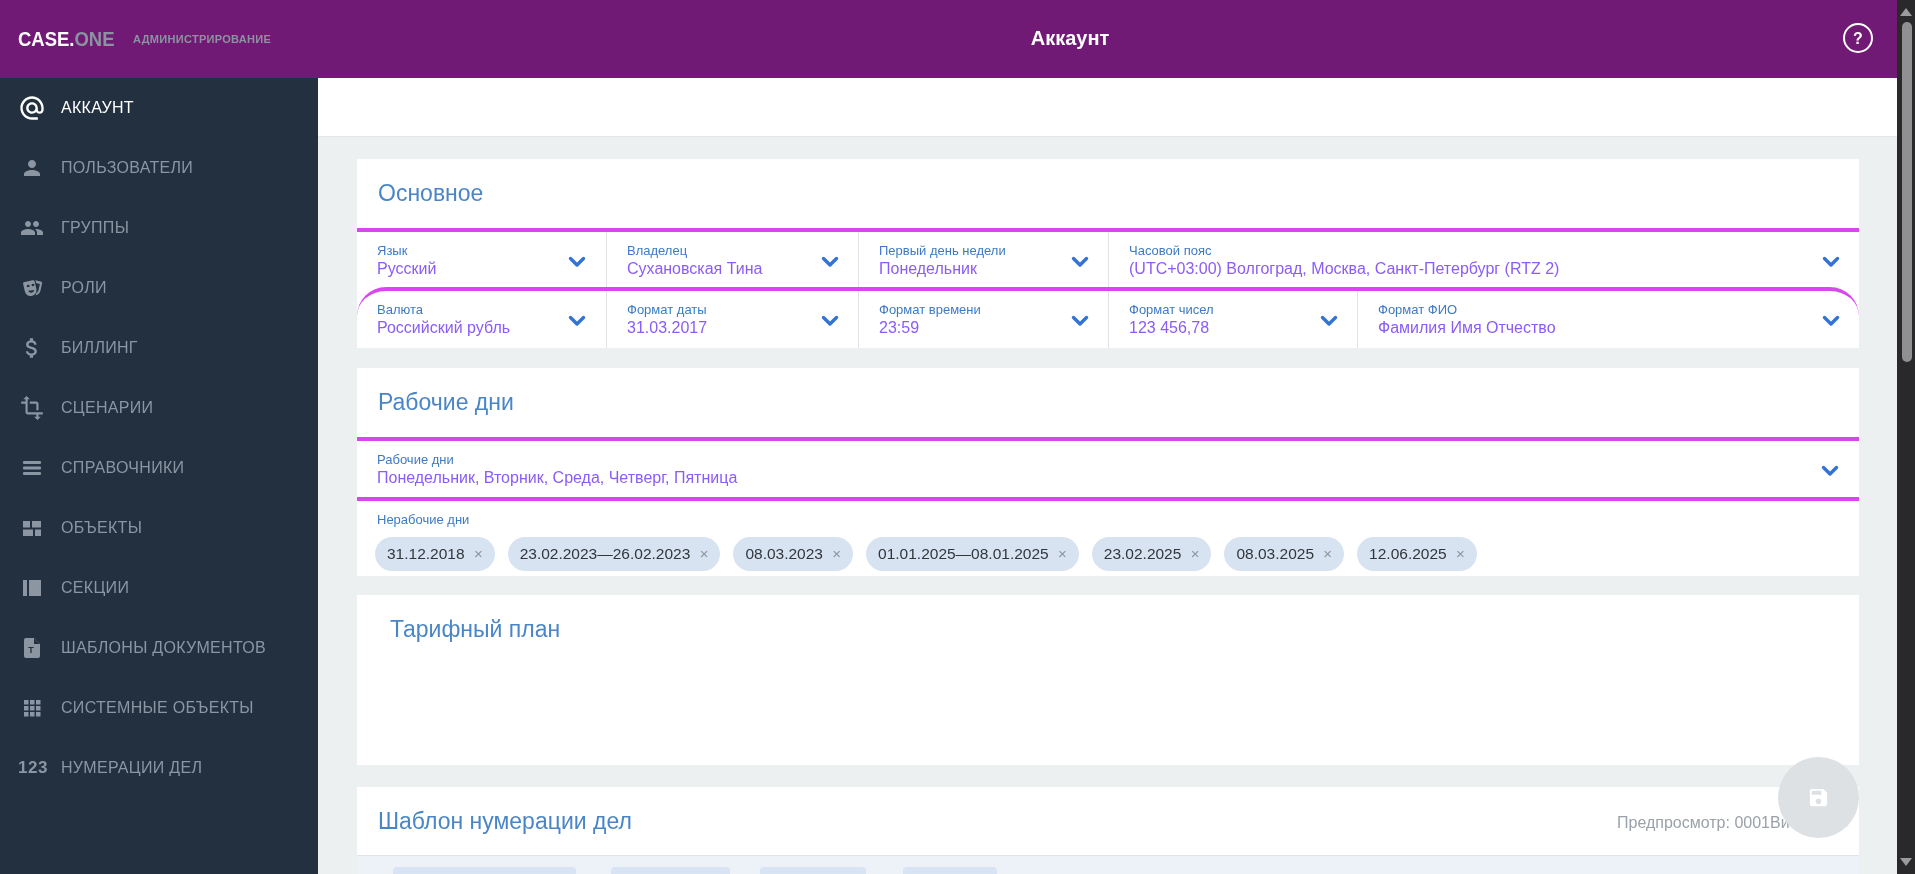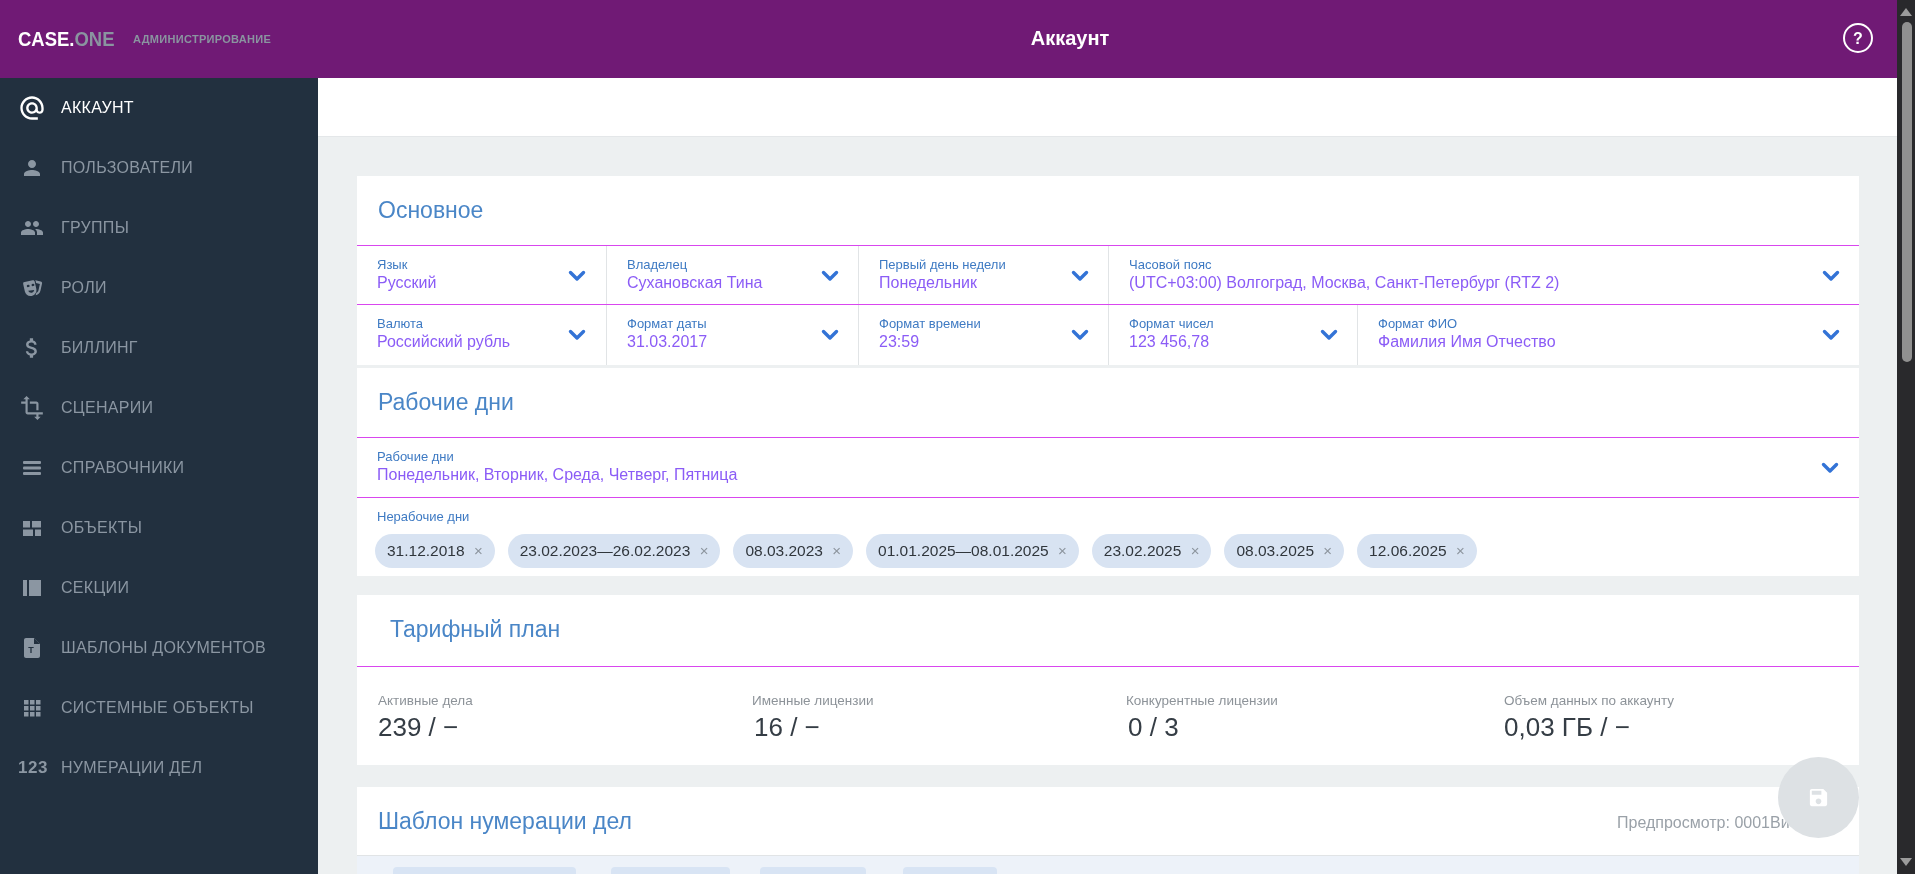--- a/index.html
+++ b/index.html
@@ -14,21 +14,21 @@
   .help { position:absolute; left:1843px; top:23px; width:30px; height:30px; border:2px solid #fff; border-radius:50%; color:#fff; font-size:16px; font-weight:bold; text-align:center; line-height:27px; }
   .menu { position:absolute; left:0; top:78px; width:318px; z-index:6; }
   .mi { position:relative; height:60px; }
   .mi .ic { position:absolute; left:20px; top:50%; transform:translateY(-50%); width:24px; height:24px; }
   .mi .lb { position:absolute; left:61px; top:50%; transform:translateY(-50%); font-size:16px; color:#8b96a2; letter-spacing:0.3px; white-space:nowrap; }
   .mi.active .lb { color:#fff; }
   .content { position:absolute; left:318px; top:78px; width:1579px; height:796px; background:#edf0f1; }
   .whitestrip { position:absolute; left:0; top:0; width:1579px; height:59px; background:#fff; border-bottom:1px solid #e4e7e9; }
   .card { position:absolute; left:39px; width:1502px; background:#fff; }
   .ctitle { font-size:23px; color:#4a86c7; position:absolute; left:21px; }
-  .row { position:absolute; left:0; width:1502px; border-top:1px solid #d946ef; }
+  .row { position:absolute; left:0; width:1502px; border-top:4px solid #d946ef; }
   .cell { position:absolute; top:0; height:100%; border-left:1px solid #e1e4e6; }
   .cell.first { border-left:none; }
   .cl { position:absolute; left:20px; top:11px; font-size:13px; color:#3e7ac3; white-space:nowrap; }
   .cv { position:absolute; left:20px; top:28px; font-size:16px; color:#8b5cf6; white-space:nowrap; }
   .chev { position:absolute; top:24px; width:18px; height:12px; }
   .chip { display:inline-block; height:34px; line-height:34px; background:#d8e3f2; border-radius:17px; padding:0 12px; font-size:15.5px; color:#30363c; margin-right:13px; white-space:nowrap; }
   .chip .x { color:#8c949d; margin-left:5px; font-size:15px; }
   .stat-label { position:absolute; font-size:13.5px; color:#8d9399; white-space:nowrap; }
   .stat-value { position:absolute; font-size:26px; color:#353d45; white-space:nowrap; }
   .scrollbar { position:absolute; left:1897px; top:0; width:18px; height:874px; background:#29292c; z-index:10; }
@@ -142,21 +142,21 @@
       <span class="lb">СИСТЕМНЫЕ ОБЪЕКТЫ</span>
     </div>
     <div class="mi">
       <span style="position:absolute;left:18px;top:50%;transform:translateY(-50%);font-size:17px;font-weight:bold;color:#8b96a2;letter-spacing:0.5px;">123</span>
       <span class="lb">НУМЕРАЦИИ ДЕЛ</span>
     </div>
   </div>
   <div class="content">
     <div class="whitestrip"></div>
 
-    <div class="card" style="top:98px; height:189px;">
+    <div class="card" style="top:81px; height:189px;">
       <div class="ctitle" style="top:21px;">Основное</div>
       <div class="row" style="top:69px; height:59px;">
         <div class="cell first" style="left:0; width:249px;">
           <div class="cl">Язык</div>
           <div class="cv">Русский</div>
           <svg class="chev" style="left:211px;" viewBox="0 0 18 12">
             <path fill="none" stroke="#3373d6" stroke-width="3.4" stroke-linecap="round" stroke-linejoin="round" d="M2.5 2.5 L9 9 L15.5 2.5"></path>
           </svg>
         </div>
         <div class="cell" style="left:249px; width:252px;">
@@ -174,21 +174,21 @@
           </svg>
         </div>
         <div class="cell" style="left:751px; width:751px;">
           <div class="cl">Часовой пояс</div>
           <div class="cv">(UTC+03:00) Волгоград, Москва, Санкт-Петербург (RTZ 2)</div>
           <svg class="chev" style="left:713px;" viewBox="0 0 18 12">
             <path fill="none" stroke="#3373d6" stroke-width="3.4" stroke-linecap="round" stroke-linejoin="round" d="M2.5 2.5 L9 9 L15.5 2.5"></path>
           </svg>
         </div>
       </div>
-      <div class="row" style="top:128px; height:61px;">
+      <div class="row" style="top:128px; height:61px;border-radius:29px;">
         <div class="cell first" style="left:0; width:249px;">
           <div class="cl">Валюта</div>
           <div class="cv">Российский рубль</div>
           <svg class="chev" style="left:211px;" viewBox="0 0 18 12">
             <path fill="none" stroke="#3373d6" stroke-width="3.4" stroke-linecap="round" stroke-linejoin="round" d="M2.5 2.5 L9 9 L15.5 2.5"></path>
           </svg>
         </div>
         <div class="cell" style="left:249px; width:252px;">
           <div class="cl">Формат даты</div>
           <div class="cv">31.03.2017</div>
@@ -234,30 +234,20 @@
       <div class="row" style="top:129px; height:79px;">
         <div class="cl">Нерабочие дни</div>
         <div style="position:absolute; left:18px; top:36px; white-space:nowrap;">
           <span class="chip">31.12.2018 <span class="x">×</span></span><span class="chip">23.02.2023—26.02.2023 <span class="x">×</span></span><span class="chip">08.03.2023 <span class="x">×</span></span><span class="chip">01.01.2025—08.01.2025 <span class="x">×</span></span><span class="chip">23.02.2025 <span class="x">×</span></span><span class="chip">08.03.2025 <span class="x">×</span></span><span class="chip">12.06.2025 <span class="x">×</span></span>
         </div>
       </div>
     </div>
 
     <div class="card" style="top:517px; height:170px;">
       <div class="ctitle" style="top:21px;margin-left:12px;">Тарифный план</div>
-      <div class="row" style="top:71px; height:99px;">
-        <div class="stat-label" style="left:21px; top:26px;">Активные дела</div>
-        <div class="stat-value" style="left:21px; top:45px;">239 / −</div>
-        <div class="stat-label" style="left:395px; top:26px;">Именные лицензии</div>
-        <div class="stat-value" style="left:397px; top:45px;">16 / −</div>
-        <div class="stat-label" style="left:769px; top:26px;">Конкурентные лицензии</div>
-        <div class="stat-value" style="left:771px; top:45px;">0 / 3</div>
-        <div class="stat-label" style="left:1147px; top:26px;">Объем данных по аккаунту</div>
-        <div class="stat-value" style="left:1147px; top:45px;">0,03 ГБ / −</div>
-      </div>
     </div>
 
     <div class="card" style="top:709px; height:87px;">
       <div class="ctitle" style="top:21px;">Шаблон нумерации дел</div>
       <div style="position:absolute; left:1260px; top:27px; font-size:16px; color:#9aa1a8; white-space:nowrap; overflow:hidden; width:242px;">Предпросмотр: 0001Ви-00001</div>
       <div style="position:absolute; left:0; top:68px; width:1502px; height:19px; border-top:1px solid #e1e4e6; background:#edf2f9;">
         <div style="position:absolute; left:36px; top:11px; width:183px; height:8px; background:#d8e4f4; border-radius:4px 4px 0 0;"></div>
         <div style="position:absolute; left:254px; top:11px; width:119px; height:8px; background:#d8e4f4; border-radius:4px 4px 0 0;"></div>
         <div style="position:absolute; left:403px; top:11px; width:106px; height:8px; background:#d8e4f4; border-radius:4px 4px 0 0;"></div>
         <div style="position:absolute; left:546px; top:11px; width:94px; height:8px; background:#d8e4f4; border-radius:4px 4px 0 0;"></div>

